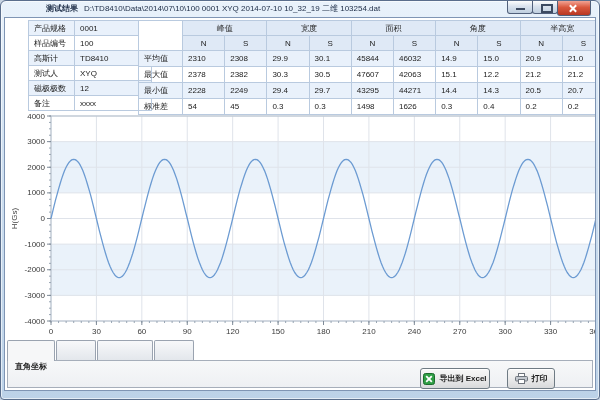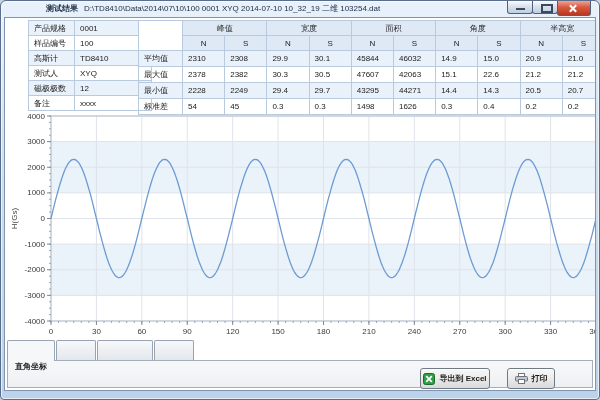--- a/index.html
+++ b/index.html
@@ -154,21 +154,21 @@
       </tr>
       <tr>
         <td>最大值</td>
         <td>2378</td>
             <td>2382</td>
         <td>30.3</td>
             <td>30.5</td>
         <td>47607</td>
             <td>42063</td>
         <td>15.1</td>
-            <td>22.6</td>
+            <td>12.2</td>
         <td>21.2</td>
             <td>21.2</td>
       </tr>
       <tr class="stripe">
         <td>最小值</td>
         <td>2228</td>
             <td>2249</td>
         <td>29.4</td>
             <td>29.7</td>
         <td>43295</td>

